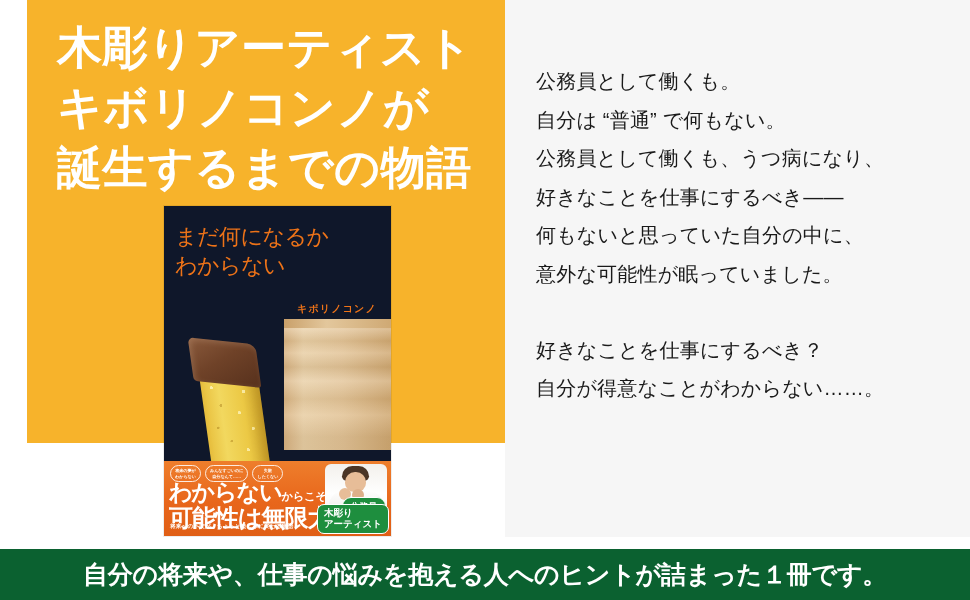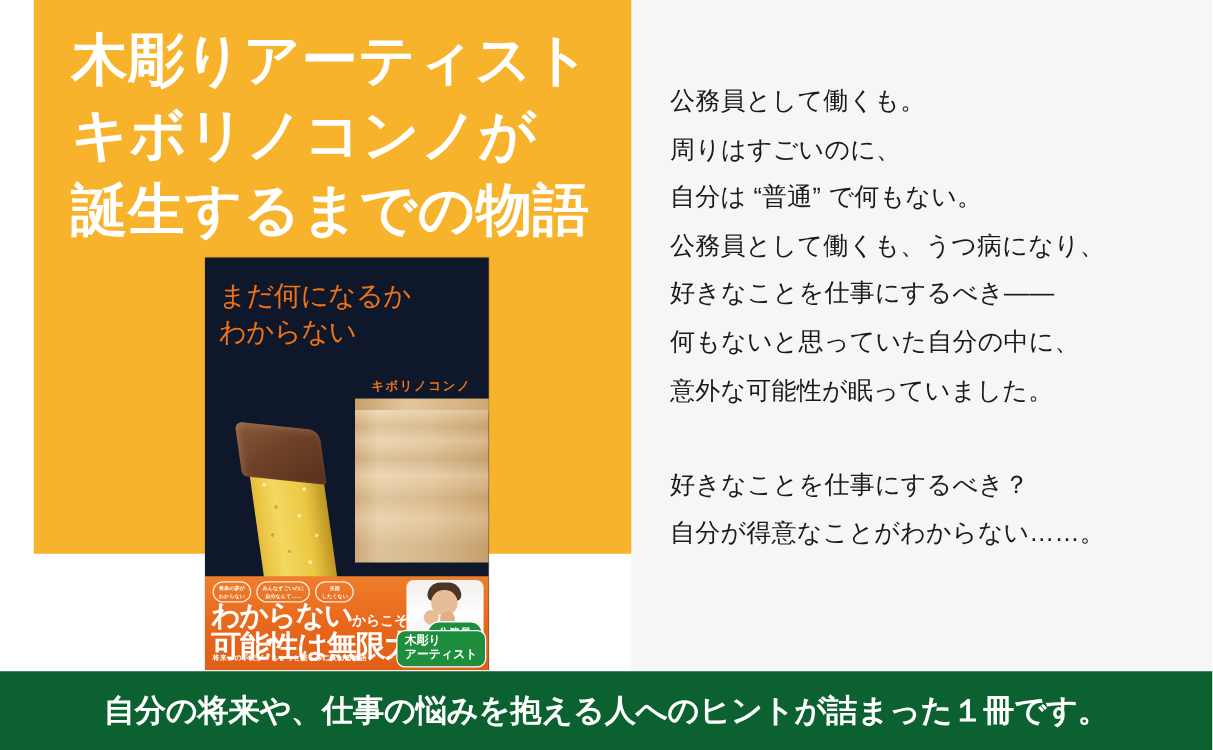--- a/index.html
+++ b/index.html
@@ -247,21 +247,21 @@
     font-size: 20px;
     line-height: 1.93;
     letter-spacing: 0.2px;
   }
   .body-copy p { margin: 0; }
   .body-copy .gap { height: 37px; }
 
   
   .footer-banner {
     position: absolute; left: 0; bottom: 0;
-    width: 970px; height: 63px;
+    width: 970px; height: 51px;
     background: #0B6130;
     display: flex; align-items: center; justify-content: center;
   }
   .footer-text {
     color: #ffffff;
     font-size: 25px;
     font-weight: bold;
     letter-spacing: -0.2px;
     white-space: nowrap;
   }
@@ -330,21 +330,20 @@
 アーティスト</div>
         </div>
 
       </div>
     </div>
   </div>
 
   <div class="right-panel">
     <div class="body-copy">
       <p>公務員として働くも。</p>
-      <p>周りはすごいのに、</p>
       <p>自分は “普通” で何もない。</p>
       <p>公務員として働くも、うつ病になり、</p>
       <p>好きなことを仕事にするべき——</p>
       <p>何もないと思っていた自分の中に、</p>
       <p>意外な可能性が眠っていました。</p>
       <div class="gap"></div>
       <p>好きなことを仕事にするべき？</p>
       <p>自分が得意なことがわからない……。</p>
     </div>
   </div>

